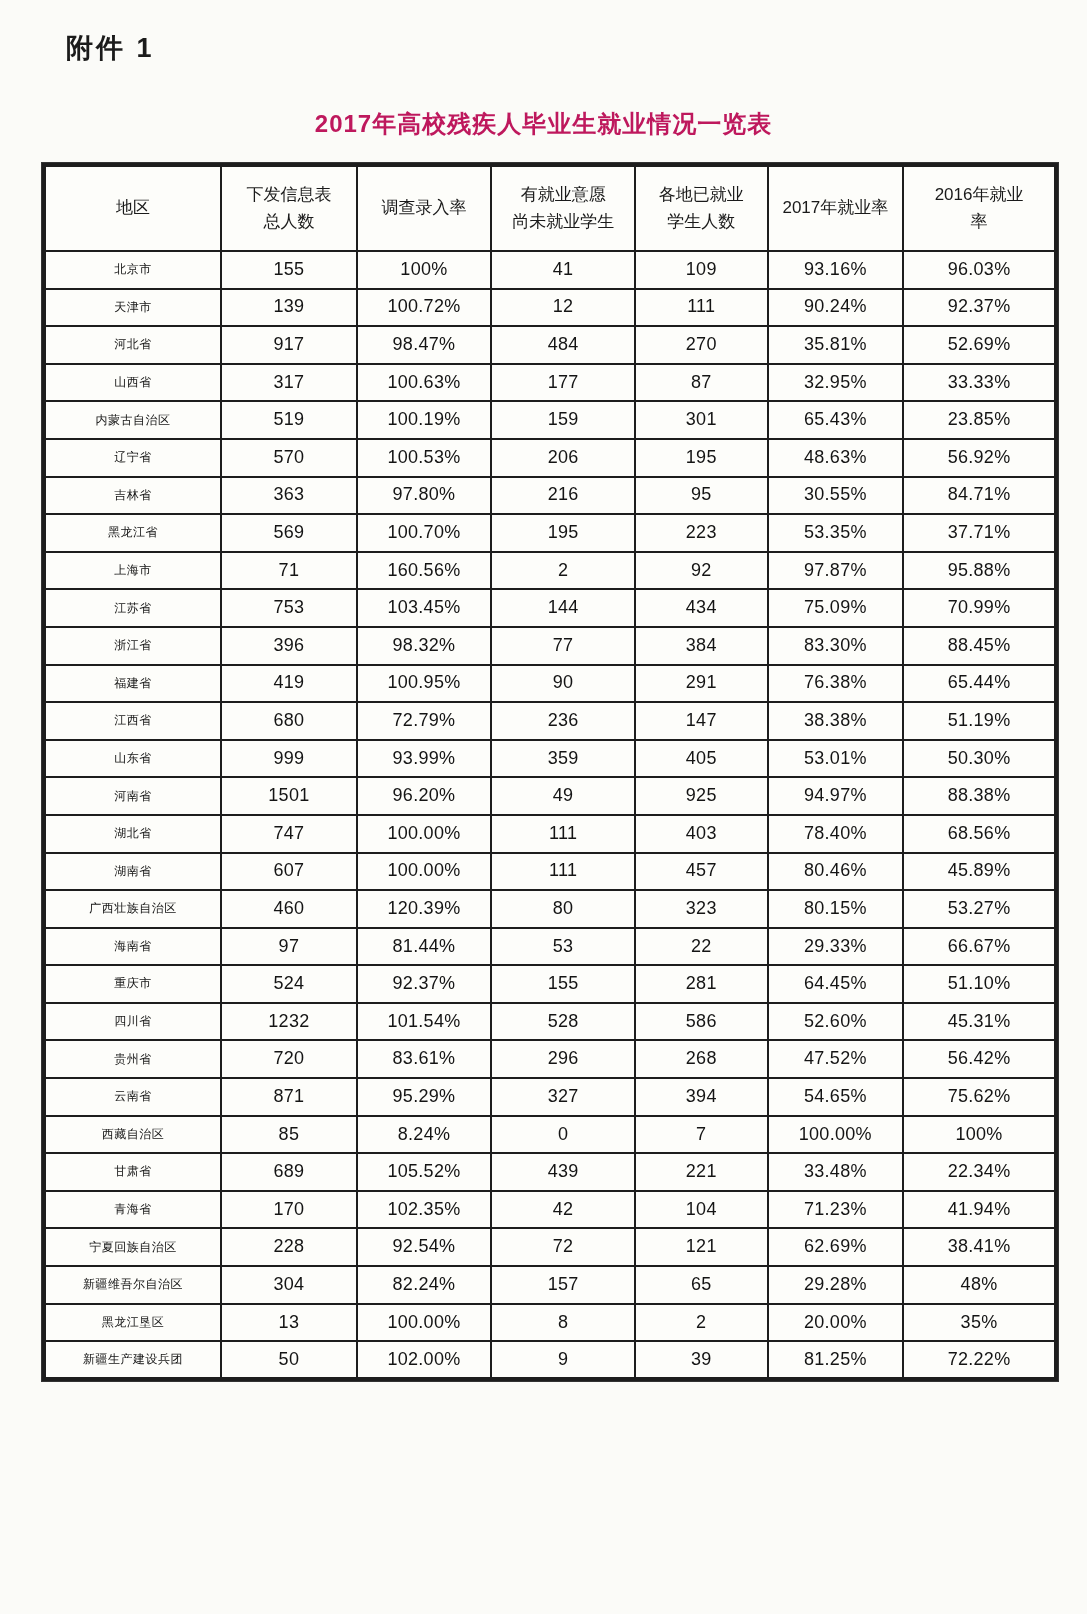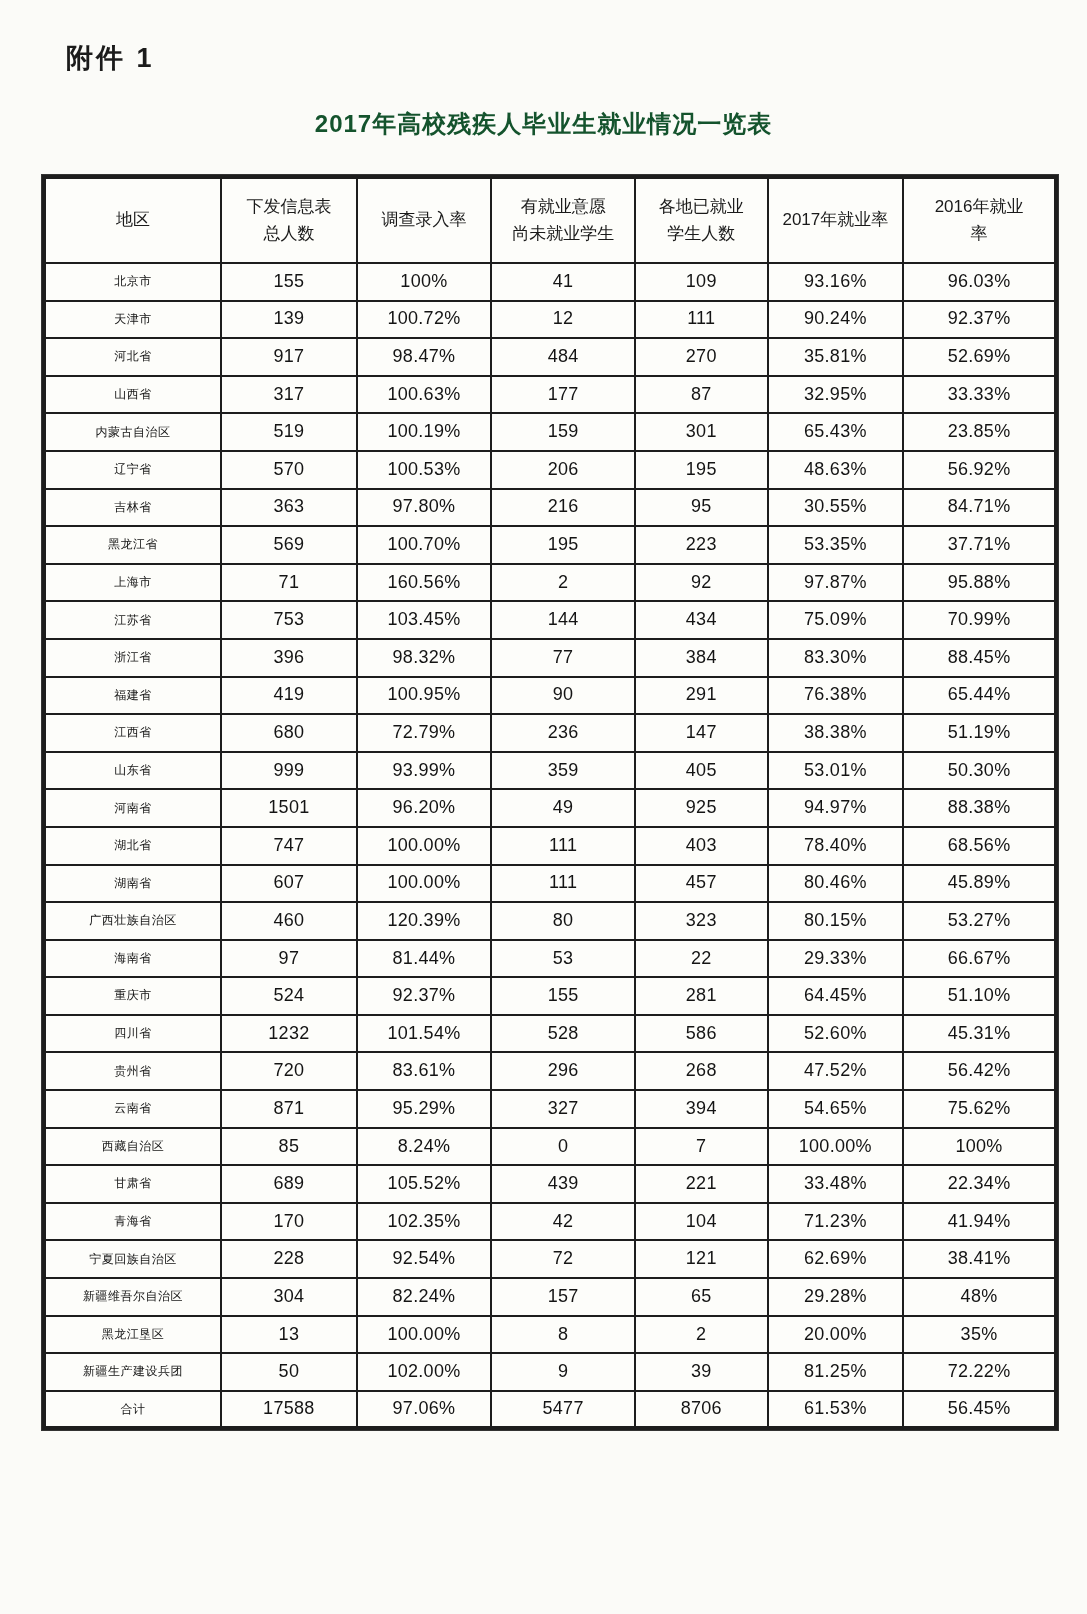--- a/index.html
+++ b/index.html
@@ -13,47 +13,46 @@
   }
   .page {
     position: relative;
     width: 1087px;
     height: 1614px;
     background: #fbfbf8;
     overflow: hidden;
   }
   .attachment-label {
     position: absolute;
-    top: 40px;
+    top: 30px;
     left: 66px;
     font-size: 27px;
     font-weight: 700;
     letter-spacing: 3px;
     color: #1b1b1b;
   }
   .doc-title {
     position: absolute;
     top: 108px;
     left: 0;
     width: 1087px;
     text-align: center;
     font-size: 24px;
     font-weight: 700;
     letter-spacing: 1px;
-    color: #14532d;
+    color: #be185d;
   }
   table.emp-table {
     position: absolute;
     top: 163px;
     left: 42px;
     width: 1016px;
     border-collapse: collapse;
     table-layout: fixed;
     background: #fdfdfa;
-    margin-top: 12px;
   }
   table.emp-table, table.emp-table th, table.emp-table td {
     border: 2px solid #1d1d1d;
   }
   table.emp-table { border-width: 4px; box-shadow: 0 0 0 1px #333; }
   table.emp-table th {
     height: 86px;
     font-size: 17px;
     font-weight: 400;
     text-align: center;
@@ -375,24 +374,15 @@
         </tr>
         <tr>
           <td class="region-cell">新疆生产建设兵团</td>
           <td class="value-cell">50</td>
           <td class="value-cell">102.00%</td>
           <td class="value-cell">9</td>
           <td class="value-cell">39</td>
           <td class="value-cell">81.25%</td>
           <td class="value-cell">72.22%</td>
         </tr>
-        <tr>
-          <td class="region-cell">合计</td>
-          <td class="value-cell">17588</td>
-          <td class="value-cell">97.06%</td>
-          <td class="value-cell">5477</td>
-          <td class="value-cell">8706</td>
-          <td class="value-cell">61.53%</td>
-          <td class="value-cell">56.45%</td>
-        </tr>
       </tbody>
   </table>
 </div>
 
 </body></html>

